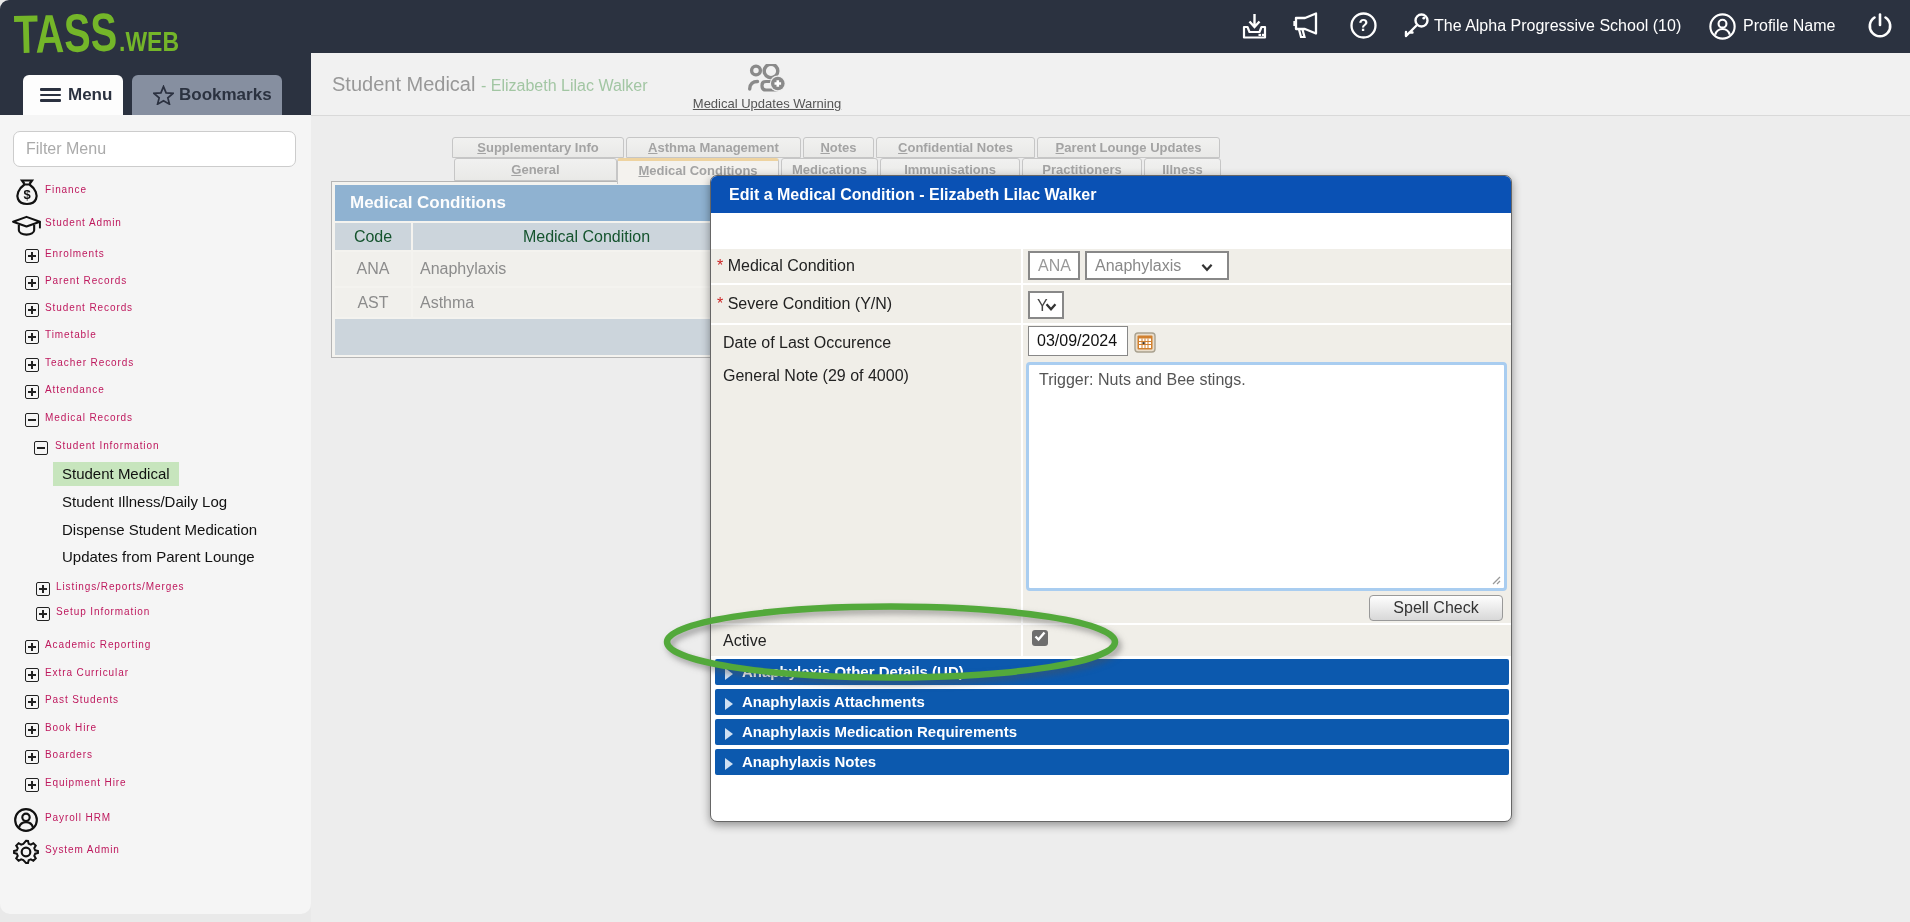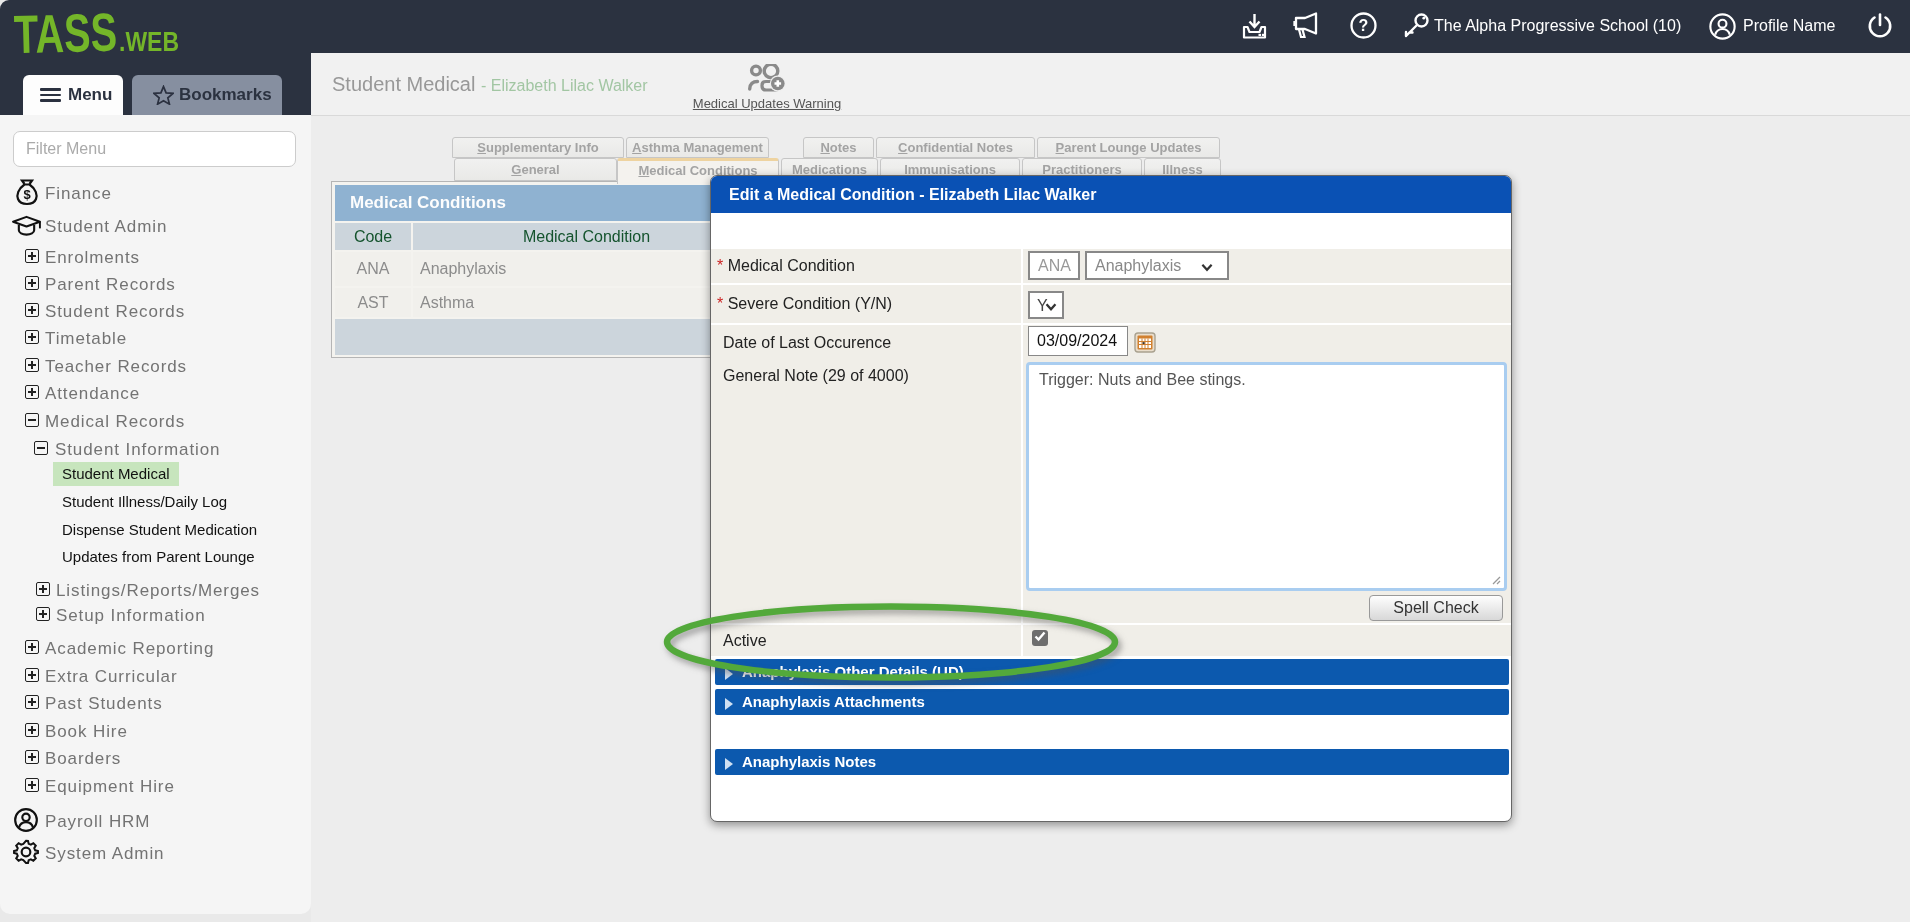--- a/index.html
+++ b/index.html
@@ -11,21 +11,21 @@
 #sidehead { position:absolute; left:0; top:53px; width:311px; height:62px; background:#2b3240; }
 .topico { position:absolute; top:12px; }
 #topright { position:absolute; top:0; left:0; width:1910px; height:53px; color:#fff; }
 #topright .lbl { position:absolute; top:17px; font-size:16px; color:#fff; }
 
 
 #menutab { position:absolute; left:23px; top:75px; width:100px; height:40px; background:#fdfdfd; border-radius:6px 6px 0 0; color:#2b3240; font-size:17px; font-weight:bold; text-align:center; line-height:40px; z-index:3;}
 #bmtab { position:absolute; left:132px; top:75px; width:150px; height:40px; background:#868fa0; border-radius:6px 6px 0 0; color:#2b3240; font-size:17px; font-weight:bold; text-align:center; line-height:40px; }
 #sidebar { position:absolute; left:0; top:115px; width:311px; height:799px; background:#f5f5f5; border-radius:0 0 10px 10px; z-index:2; }
 #filter { position:absolute; left:13px; top:16px; width:283px; height:36px; border:1px solid #ccc; border-radius:7px; background:#fff; font-size:16px; color:#aaa; line-height:34px; padding-left:12px; }
-.mi { position:absolute; font-size:17px; color:#737373; letter-spacing:0.9px; white-space:nowrap; }
+.mi { position:absolute; font-size:10px; color:#be185d; letter-spacing:0.9px; white-space:nowrap; }
 .mi2 { position:absolute; font-size:15px; color:#111; white-space:nowrap; }
 .pm { position:absolute; width:14px; height:14px; border:1.5px solid #222; border-radius:2px; }
 .pm:before { content:""; position:absolute; left:2px; right:2px; top:50%; margin-top:-0.75px; height:1.5px; background:#222; }
 .pm.plus:after { content:""; position:absolute; top:2px; bottom:2px; left:50%; margin-left:-0.75px; width:1.5px; background:#222; }
 .hl { background:#c7e5bd; }
 .hmb { position:absolute; left:17px; top:13px; width:21px; height:14px; }
 .hmb i { display:block; height:2.6px; background:#2b3140; margin-bottom:3px; border-radius:1px; }
 #topbar { border-top-left-radius:9px; }
 #tlcorner { position:absolute; left:0; top:0; width:12px; height:12px; background:#fff; z-index:-1; }
 
@@ -203,21 +203,21 @@
         <path d="M1.7 25 C1.7 20 5 17.5 9.5 17.5" fill="none" stroke="#8a8a8a" stroke-width="3.4" stroke-linecap="round"></path>
         <path d="M18 17.5 L27 17.5 C29.5 17.5 31 19 31 21.5 L31 22 C31 24.5 29.5 26 27 26 L18 26 C15.5 26 14 24.5 14 22 L14 21.5 C14 19 15.5 17.5 18 17.5 Z" fill="none" stroke="#8a8a8a" stroke-width="3.2"></path>
         <circle cx="29.8" cy="19.5" r="8" fill="#efefef"></circle>
         <circle cx="29.8" cy="19.5" r="6.8" fill="#8a8a8a"></circle>
         <path d="M29.8 16.2 L29.8 22.8 M26.5 19.5 L33.1 19.5" stroke="#fff" stroke-width="2.6"></path>
       </svg>
       <span id="warntext">Medical Updates Warning</span>
     </div>
   </div>
   <div class="tab r1" style="left:141px; width:172px;"><u>S</u>upplementary Info</div>
-  <div class="tab r1" style="left:315px; width:143px;"><u>A</u>sthma Management</div>
+  <div class="tab r1" style="left:315px; width:175px;"><u>A</u>sthma Management</div>
   <div class="tab r1" style="left:492px; width:71px;"><u>N</u>otes</div>
   <div class="tab r1" style="left:565px; width:159px;"><u>C</u>onfidential Notes</div>
   <div class="tab r1" style="left:726px; width:183px;"><u>P</u>arent Lounge Updates</div>
   <div class="tab r2" style="left:143px; width:163px;"><u>G</u>eneral</div>
   <div class="tab r2 active" style="left:306px; width:162px;"><u>M</u>edical Conditions</div>
   <div class="tab r2" style="left:470px; width:97px;"><u>M</u>edications</div>
   <div class="tab r2" style="left:569px; width:140px;"><u>I</u>mmunisations</div>
   <div class="tab r2" style="left:711px; width:120px;"><u>P</u>ractitioners</div>
   <div class="tab r2" style="left:833px; width:77px;"><u>Ill</u>ness</div>
   <div id="tablebox">
@@ -256,20 +256,21 @@
   <div class="frow" style="top:184px; height:263px;">
     <div class="fl" style="line-height:normal; padding-top:7px;">General Note (29 of 4000)</div>
     <div class="fv"></div>
   </div>
   <div class="frow" style="top:449px; height:31px;">
     <div class="fl" style="line-height:31px;">Active</div>
     <div class="fv"></div>
   </div>
   <div class="secbar" style="top:483px;"><span class="tri right"></span>Anaphylaxis Other Details (UD)</div>
   <div class="secbar" style="top:513px;"><span class="tri right"></span>Anaphylaxis Attachments</div>
+  <div class="secbar" style="top:543px;"><span class="tri right"></span>Anaphylaxis Medication Requirements</div>
   <div class="secbar" style="top:573px;"><span class="tri right"></span>Anaphylaxis Notes</div>
 
   <div class="ctl" style="left:317px; top:75px; width:52px; height:29px; line-height:26px; color:#999;">ANA</div>
   <div class="ctl" style="left:374px; top:75px; width:144px; height:29px; line-height:26px; color:#888;">Anaphylaxis
     <svg style="position:absolute; right:14px; top:10px;" width="12" height="9" viewBox="0 0 13 9">
         <path d="M1.5 1.5 L6.5 7 L11.5 1.5" fill="none" stroke="#333" stroke-width="2.4"></path>
       </svg>
   </div>
   <div class="ctl" style="left:317px; top:115px; width:36px; height:28px; line-height:25px; color:#444; padding-left:7px;">Y
     <svg style="position:absolute; right:5px; top:10px;" width="12" height="8" viewBox="0 0 13 9">

